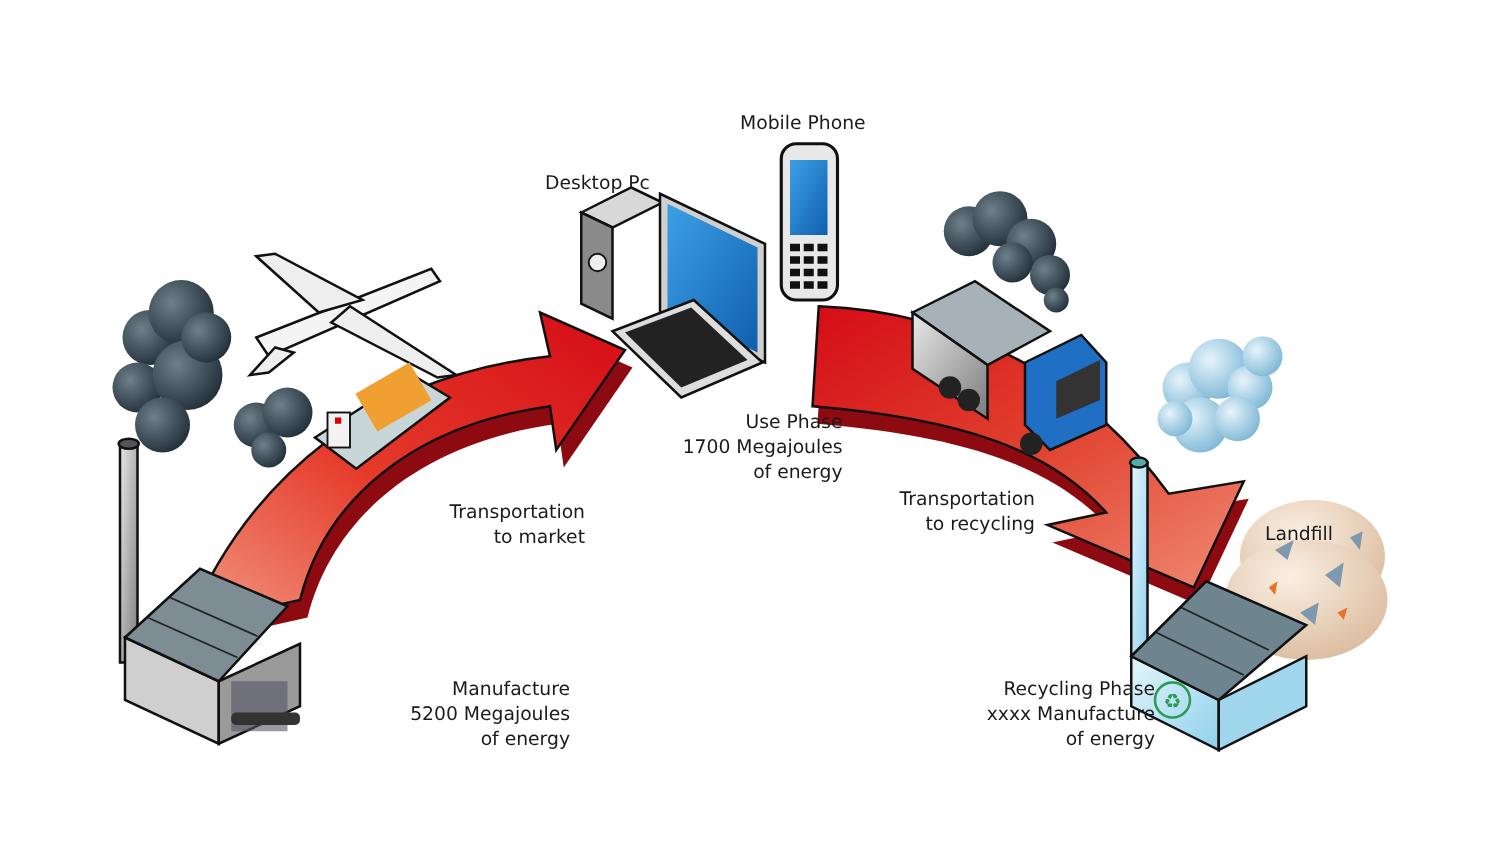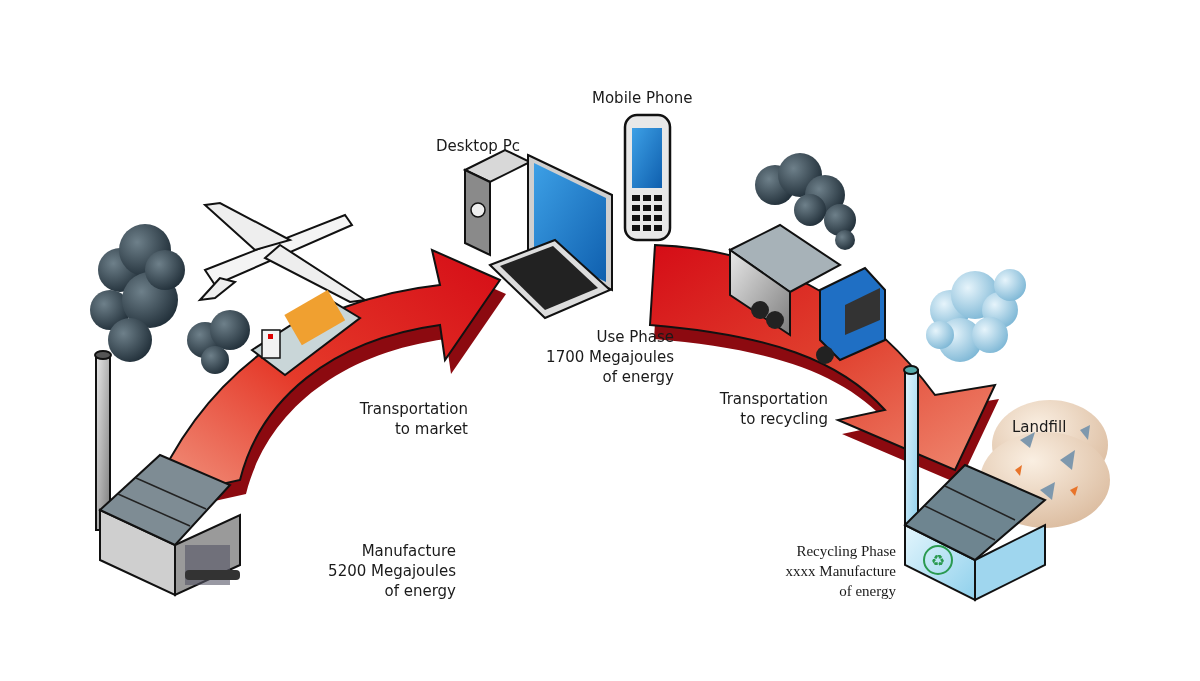--- a/index.html
+++ b/index.html
@@ -211,17 +211,17 @@
 <div class="lbl" style="left:1012px; top:379px;margin-top:38px;">
   <div>Landfill</div>
 </div>
 
 <div class="lbl" style="left:296px; top:541px; width:160px;">
   <div>Manufacture</div>
   <div>5200 Megajoules</div>
   <div>of energy</div>
 </div>
 
-<div class="lbl" style="left:736px; top:541px; width:160px;font-family:Liberation Serif, serif;">
+<div class="lbl" style="left:764px; top:541px; width:160px;">
   <div>Recycling Phase</div>
   <div>xxxx Manufacture</div>
   <div>of energy</div>
 </div>
 
 </body></html>

